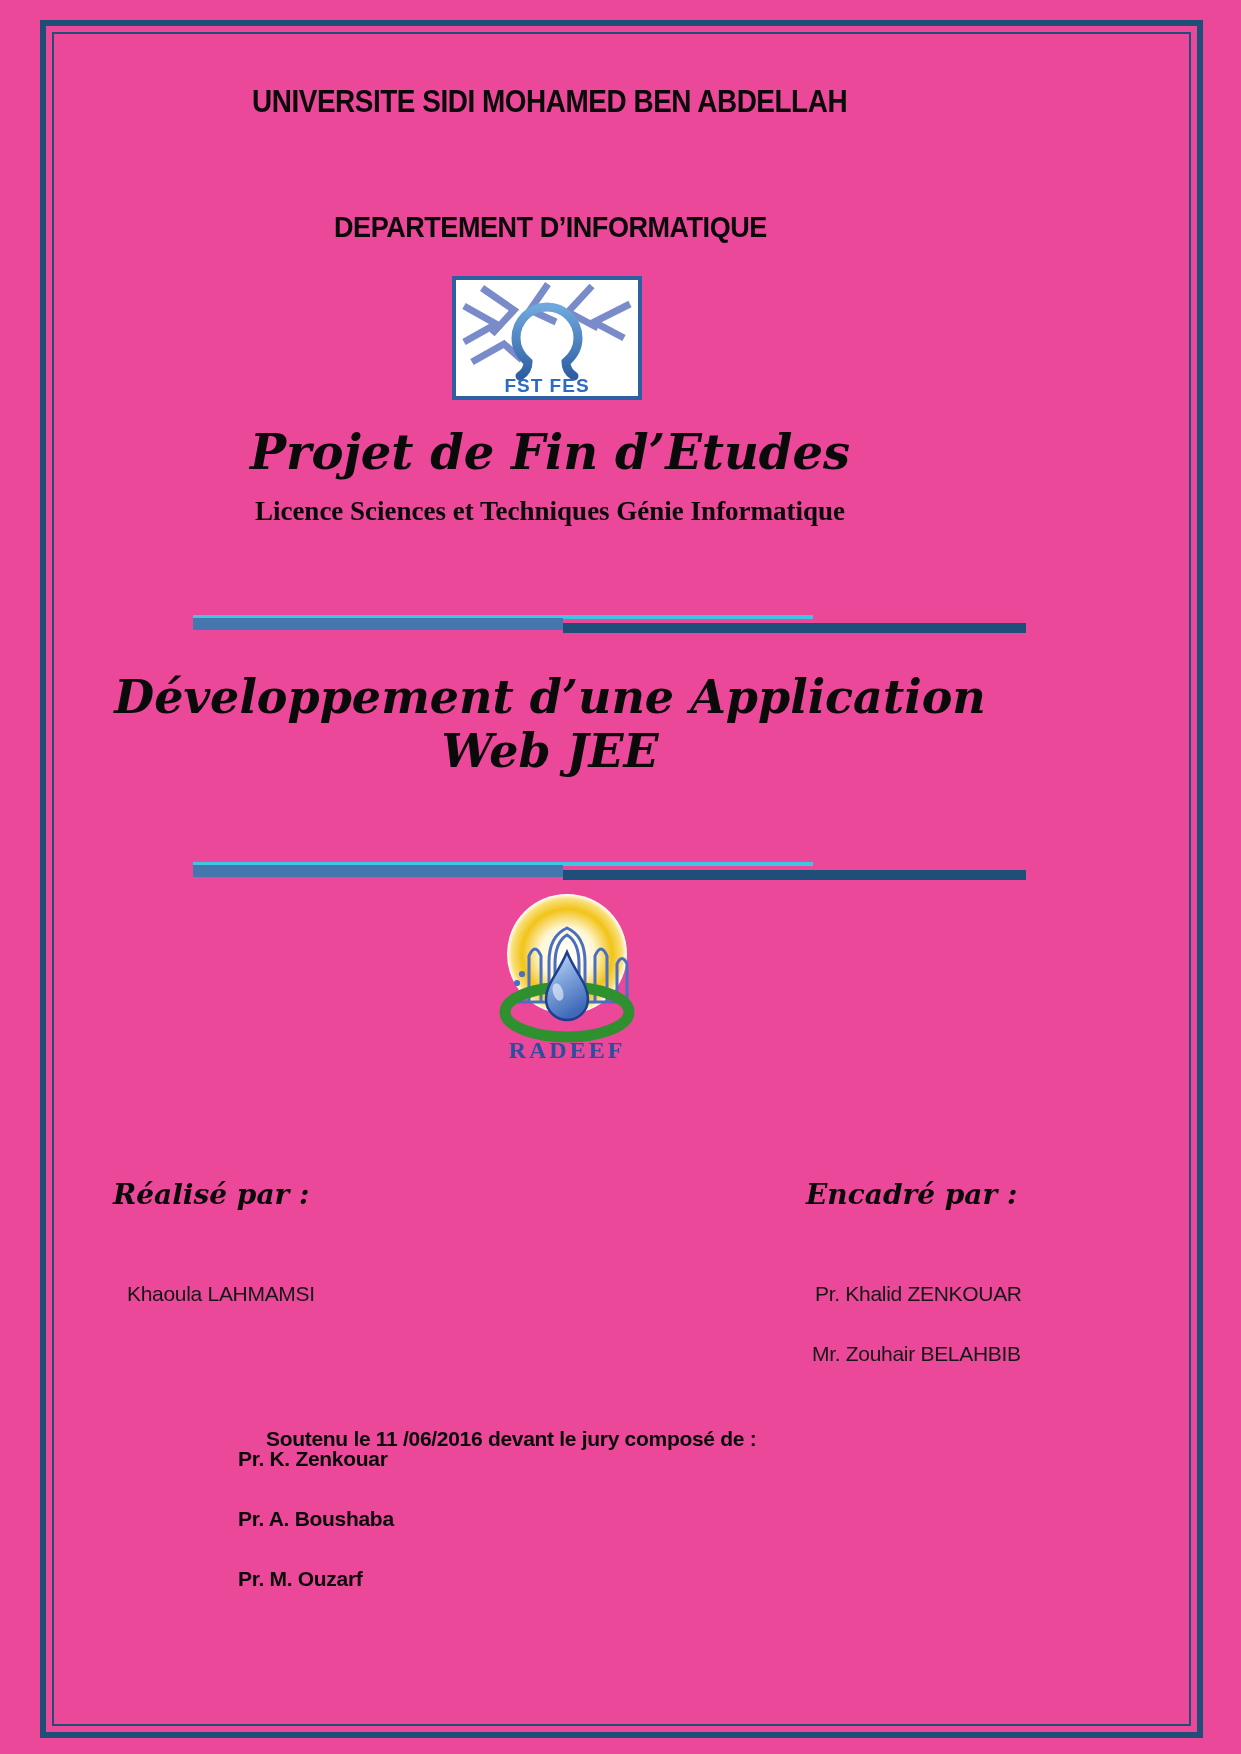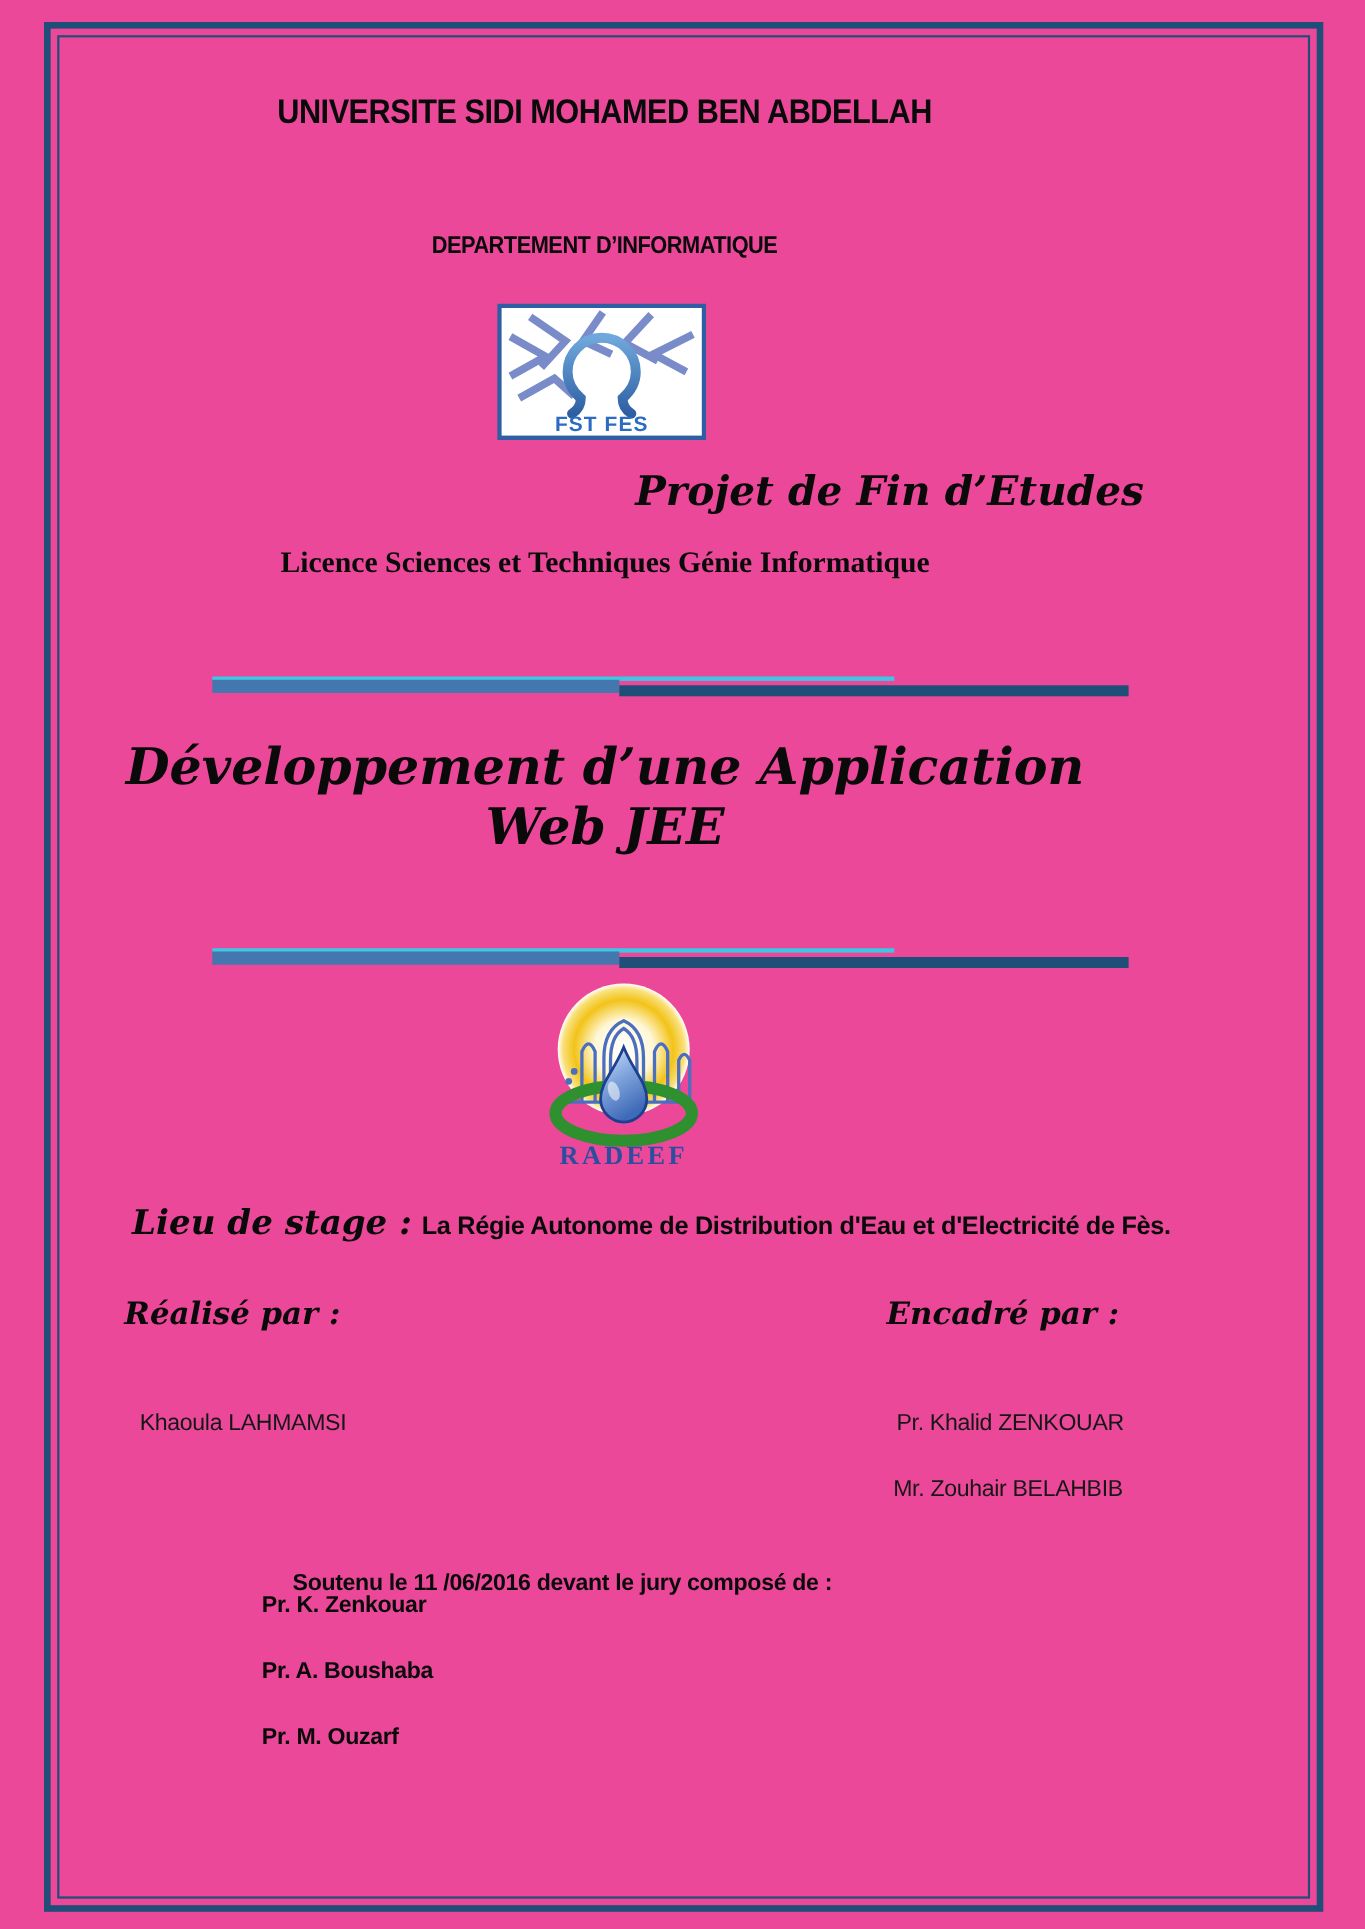--- a/index.html
+++ b/index.html
@@ -18,23 +18,23 @@
   .frame-inner{
     position:absolute;left:52px;top:32px;right:50px;bottom:28px;
     border:2px solid #1F4E79;
   }
   .col{
     position:absolute;left:60px;width:980px;text-align:center;
   }
   .condensed{display:inline-block;transform:scaleX(0.9);transform-origin:center;letter-spacing:-0.5px;}
   .h-univ{top:84px;font-size:31px;font-weight:700;}
   .h-fac{top:150px;font-size:25px;font-weight:700;}
-  .h-dep{top:210px;font-size:22px;font-weight:700;text-align:center;}
+  .h-dep{top:210px;font-size:30px;font-weight:700;text-align:center;}
   .script{font-family:"DejaVu Serif", serif;font-style:italic;font-weight:700;}
-  .projet{top:424px;font-size:37px;text-align:right;}
+  .projet{top:424px;font-size:48px;}
   .licence{top:496px;font-size:27px;font-weight:700;font-family:"Liberation Serif", serif;}
   .main-title-1{top:630px;font-size:46px;margin-top:40px;}
   .main-title-2{top:704px;font-size:46px;}
   .divider{position:absolute;left:193px;width:833px;height:20px;}
   .divider .cyan{position:absolute;left:0;top:0;width:620px;height:4px;background:#3EC6E2;}
   .divider .left-bar{position:absolute;left:0;top:3px;width:370px;height:12px;background:#4377AE;}
   .divider .right-bar{position:absolute;left:370px;top:8px;width:463px;height:10px;background:#1F4E79;}
   .divider-1{top:615px;}
   .divider-2{top:862px;}
   .fst-logo{position:absolute;left:452px;top:276px;width:190px;height:124px;}
@@ -144,24 +144,20 @@
       <circle cx="30" cy="93" r="1.6" fill="#4A6FC0"></circle>
     </g>
     <ellipse cx="80" cy="122" rx="62" ry="25" fill="none" stroke="#2F9030" stroke-width="11"></ellipse>
     <g>
       <path d="M80 62 C71 84 59 94 59 109 A21 21 0 0 0 101 109 C101 94 89 84 80 62 Z" fill="url(#dropGrad)" stroke="#1D3F8F" stroke-width="2.5"></path>
       <ellipse cx="71" cy="102" rx="5" ry="9" fill="#ffffff" opacity="0.55" transform="rotate(-18 71 102)"></ellipse>
     </g>
     <text x="80" y="168" text-anchor="middle" font-family="Liberation Serif, serif" font-size="24" font-weight="700" fill="#2B4EA0" letter-spacing="3">RADEEF</text>
   </svg>
 
-  <div class="lieu-line">
-    <span class="script lieu-label">Lieu de stage :</span>
-    <span class="lieu-value">La Régie Autonome de Distribution d'Eau et d'Electricité de Fès.</span>
-  </div>
 
   <div class="script realise">Réalisé par :</div>
   <div class="script encadre">Encadré par :</div>
 
   <div class="person student">Khaoula LAHMAMSI</div>
   <div class="person sup1">Pr. Khalid ZENKOUAR</div>
   <div class="person sup2">Mr. Zouhair BELAHBIB</div>
 
   <div class="soutenu">Soutenu le 11 /06/2016 devant le jury composé de :</div>
 

